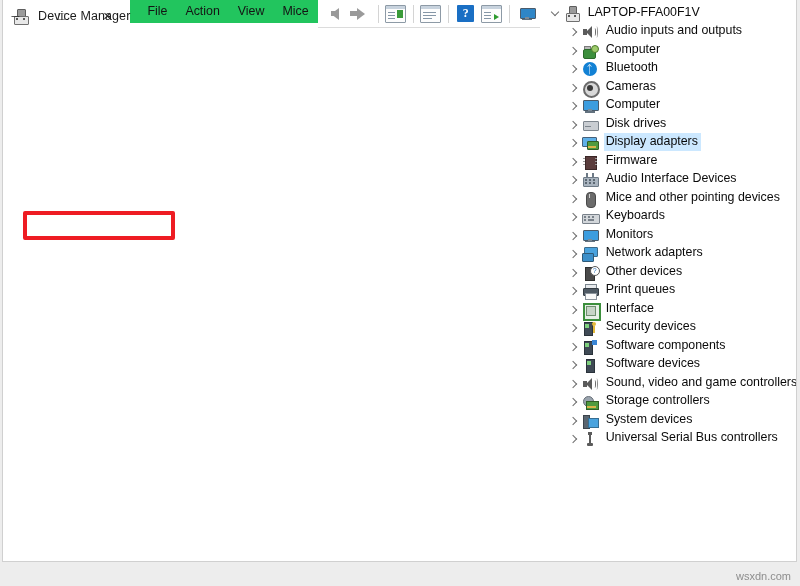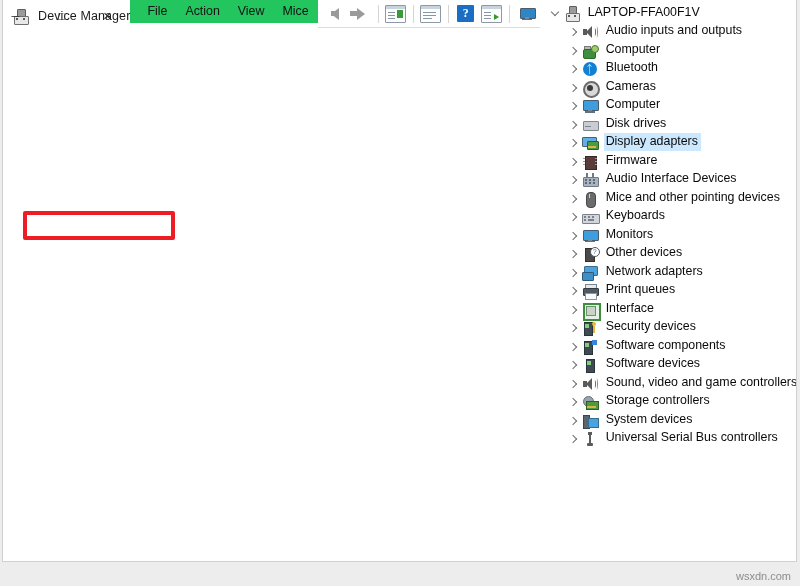--- a/index.html
+++ b/index.html
@@ -569,35 +569,35 @@
           <span class="mon-base"></span>
       </span>
       <span class="row-label">Monitors</span>
     </div>
 
     <div class="row child">
       <span class="twisty">
           <span class="chev"></span>
         </span>
       <span class="row-icon">
+        <span class="na-s"></span>
+          <span class="na-s2"></span>
+      </span>
+      <span class="row-label">Network adapters</span>
+    </div>
+
+    <div class="row child">
+      <span class="twisty">
+          <span class="chev"></span>
+        </span>
+      <span class="row-icon">
         <span class="od-b"></span>
           <span class="od-q">?</span>
       </span>
       <span class="row-label">Other devices</span>
-    </div>
-
-    <div class="row child">
-      <span class="twisty">
-          <span class="chev"></span>
-        </span>
-      <span class="row-icon">
-        <span class="na-s"></span>
-          <span class="na-s2"></span>
-      </span>
-      <span class="row-label">Network adapters</span>
     </div>
 
     <div class="row child">
       <span class="twisty">
           <span class="chev"></span>
         </span>
       <span class="row-icon">
         <span class="pq-top"></span>
           <span class="pq-b"></span>
           <span class="pq-p"></span>

